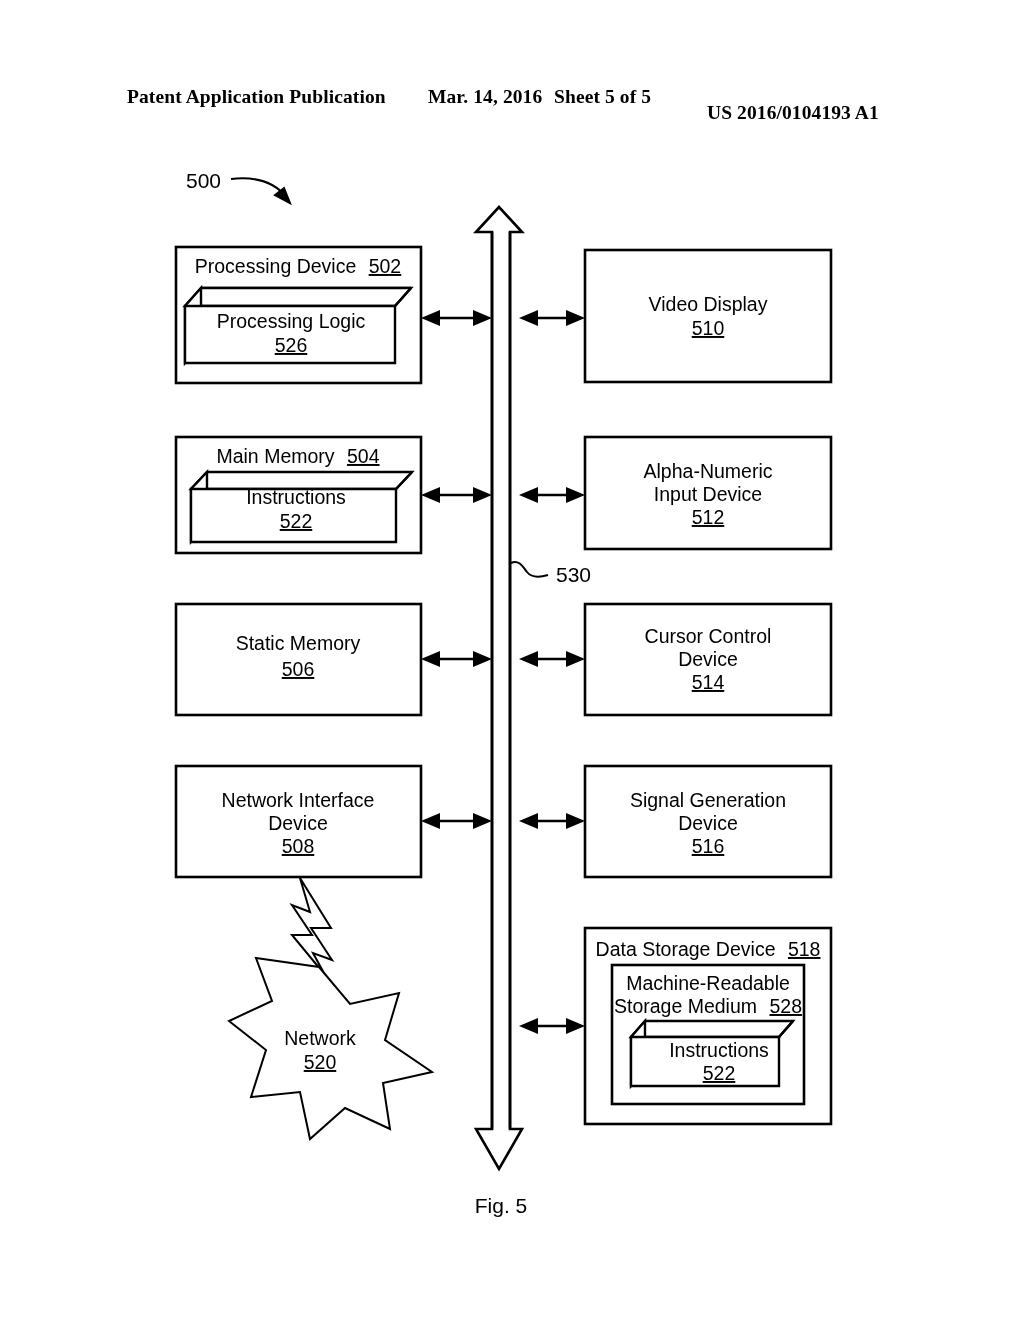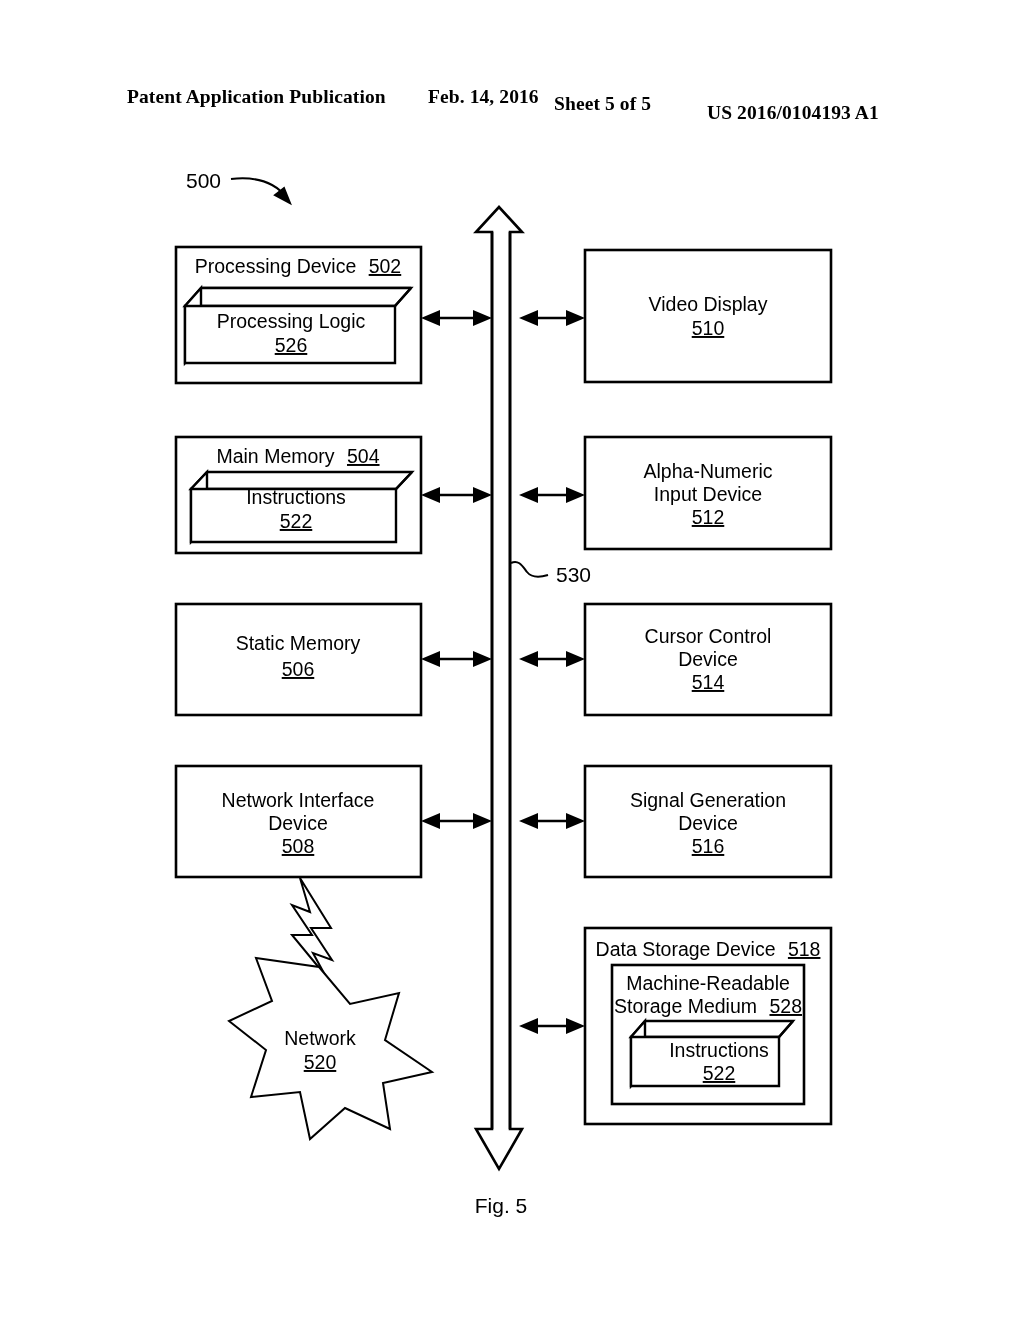--- a/index.html
+++ b/index.html
@@ -32,21 +32,21 @@
     display: flex;
     align-items: baseline;
     font-family: "Liberation Serif", serif;
     font-weight: bold;
     font-size: 19.5px;
     letter-spacing: 0.1px;
     white-space: nowrap;
   }
   .pub-header .h-left   { position: absolute; left: 127px; }
   .pub-header .h-mid    { position: absolute; left: 428px; }
-  .pub-header .h-sheet  { position: absolute; left: 554px; margin-top: 7px; }
+  .pub-header .h-sheet  { position: absolute; left: 554px; }
   .pub-header .h-right  { position: absolute; left: 707px; margin-top: 16px; }
 
   
   #figure {
     position: absolute;
     top: 0;
     left: 0;
     width: 1024px;
     height: 1320px;
     display: block;
@@ -74,21 +74,21 @@
   }
   .u { text-decoration: underline; }
 </style>
 </head>
 <body>
 
 <div id="page">
 
   <div class="pub-header">
     <span class="h-left">Patent Application Publication</span>
-    <span class="h-mid">Feb. 14, 2016</span>
+    <span class="h-mid">Mar. 14, 2016</span>
     <span class="h-sheet">Sheet 5 of 5</span>
     <span class="h-right">US 2016/0104193 A1</span>
   </div>
 
   <svg id="figure" viewBox="0 0 1024 1320">
 
     <g>
       <text class="tag" x="186" y="188">500</text>
       <path class="lnthin" d="M 231 179 C 258 176 276 184 286 197"></path>
       <polygon points="290,203 275,195 284,188" fill="#000" stroke="#000" stroke-width="2"></polygon>

